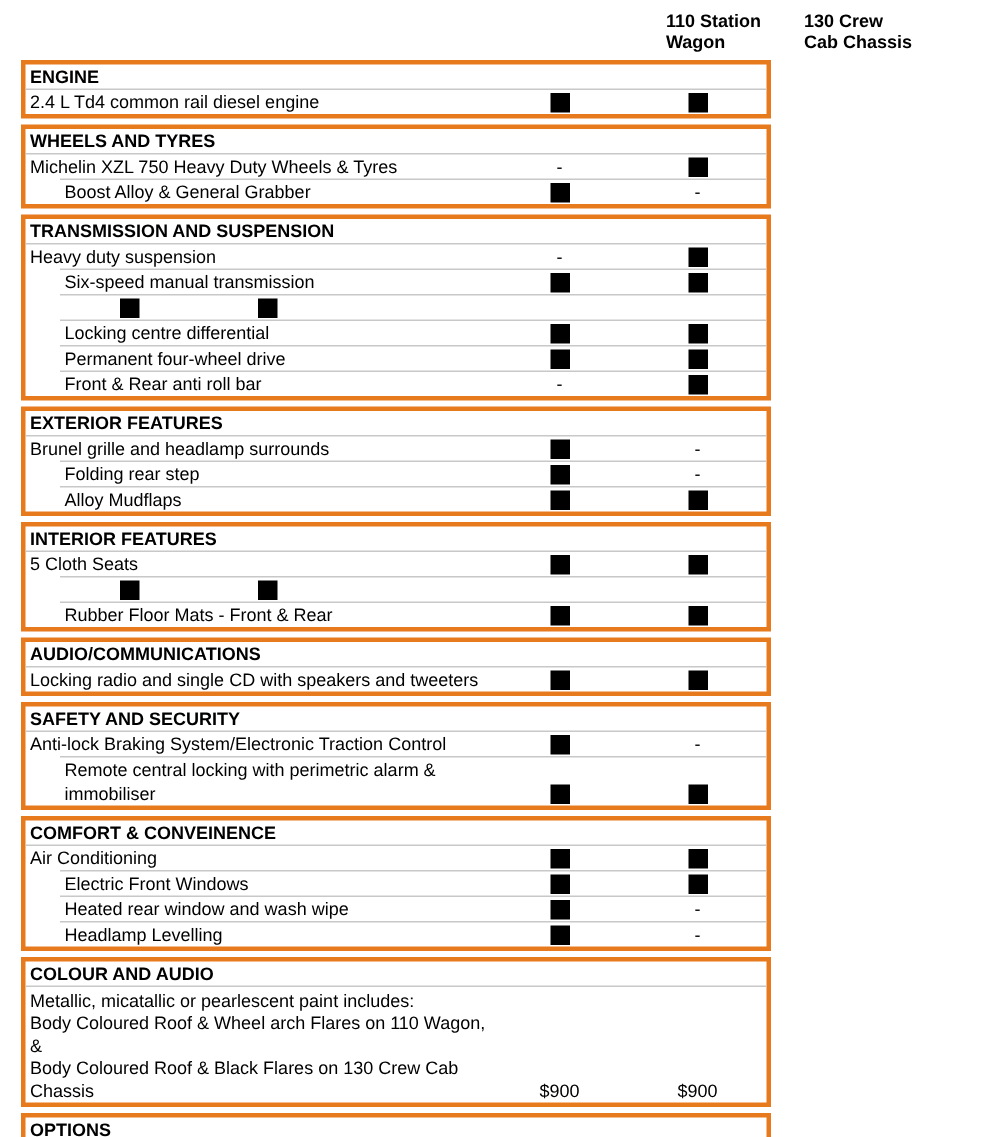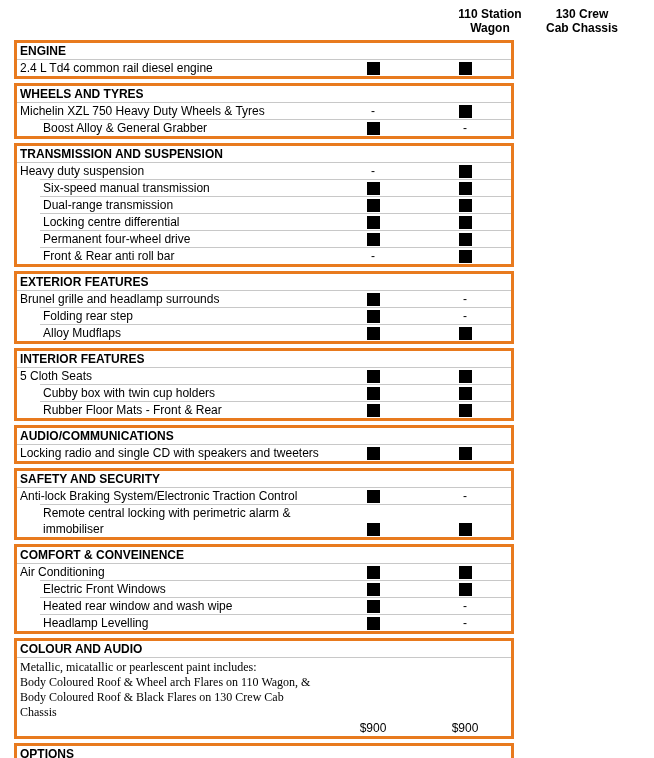--- a/index.html
+++ b/index.html
@@ -7,34 +7,34 @@
     --divider:#C8C8C8;
   }
   html,body{margin:0;padding:0;}
   body{
     width:654px;height:758px;background:#ffffff;overflow:hidden;
     font-family:"Liberation Sans", sans-serif;font-size:12px;color:#000;
   }
   .head-wrap{
     display:flex;align-items:flex-end;
     margin:7px 0 5px 17px;width:611px;
-    font-weight:bold;line-height:14px;text-align:center;
+    font-weight:bold;line-height:14px;
   }
   .head-spacer{flex:1;}
   .col-head{width:92px;white-space:pre-line;}
   #sections{margin-left:14px;width:500px;}
   .section{border:3px solid var(--orange);margin-bottom:4px;background:#fff;}
   .section-title{
     height:16px;line-height:16px;font-weight:bold;
     padding-left:3px;border-bottom:1px solid var(--divider);
   }
   .row{display:flex;align-items:flex-end;min-height:16px;line-height:16px;}
   .row + .row{border-top:1px solid var(--divider);margin-left:23px;}
   .cell.label{flex:1;padding-left:3px;white-space:pre-line;}
-  .cell.label.multi{line-height:15px;padding-top:2px;padding-bottom:16px;font-family:Liberation Serif, serif;}
+  .cell.label.multi{line-height:15px;padding-top:2px;padding-bottom:0;}
   .cell.val{width:92px;text-align:center;}
   .sq{display:inline-block;width:13px;height:13px;background:#000;vertical-align:middle;}
 </style>
 </head>
 <body>
 
 <div class="page">
   <div class="head-wrap">
     <div class="head-spacer"></div>
     <div class="col-head">110 Station
@@ -70,21 +70,20 @@
           <div class="cell label">Heavy duty suspension</div>
           <div class="cell val">-</div>
           <div class="cell val"><span class="sq"></span></div>
         </div>
         <div class="row">
           <div class="cell label">Six-speed manual transmission</div>
           <div class="cell val"><span class="sq"></span></div>
           <div class="cell val"><span class="sq"></span></div>
         </div>
         <div class="row">
-          <div class="cell label">Dual-range transmission</div>
           <div class="cell val"><span class="sq"></span></div>
           <div class="cell val"><span class="sq"></span></div>
         </div>
         <div class="row">
           <div class="cell label">Locking centre differential</div>
           <div class="cell val"><span class="sq"></span></div>
           <div class="cell val"><span class="sq"></span></div>
         </div>
         <div class="row">
           <div class="cell label">Permanent four-wheel drive</div>
@@ -116,21 +115,20 @@
         </div>
       </div>
       <div class="section">
         <div class="section-title">INTERIOR FEATURES</div>
         <div class="row">
           <div class="cell label">5 Cloth Seats</div>
           <div class="cell val"><span class="sq"></span></div>
           <div class="cell val"><span class="sq"></span></div>
         </div>
         <div class="row">
-          <div class="cell label">Cubby box with twin cup holders</div>
           <div class="cell val"><span class="sq"></span></div>
           <div class="cell val"><span class="sq"></span></div>
         </div>
         <div class="row">
           <div class="cell label">Rubber Floor Mats - Front &amp; Rear</div>
           <div class="cell val"><span class="sq"></span></div>
           <div class="cell val"><span class="sq"></span></div>
         </div>
       </div>
       <div class="section">

